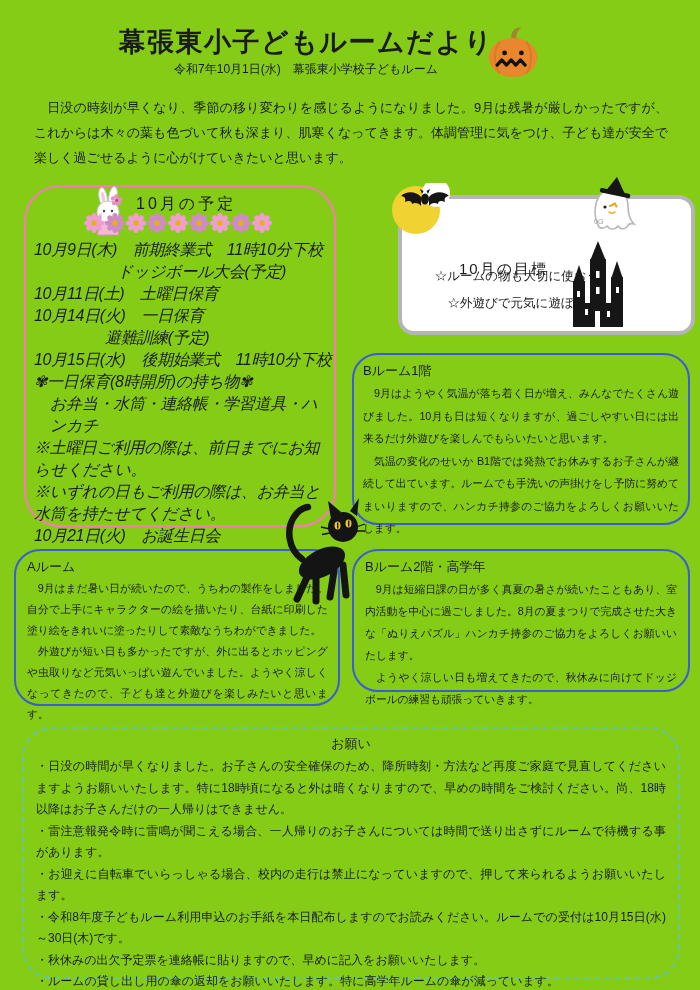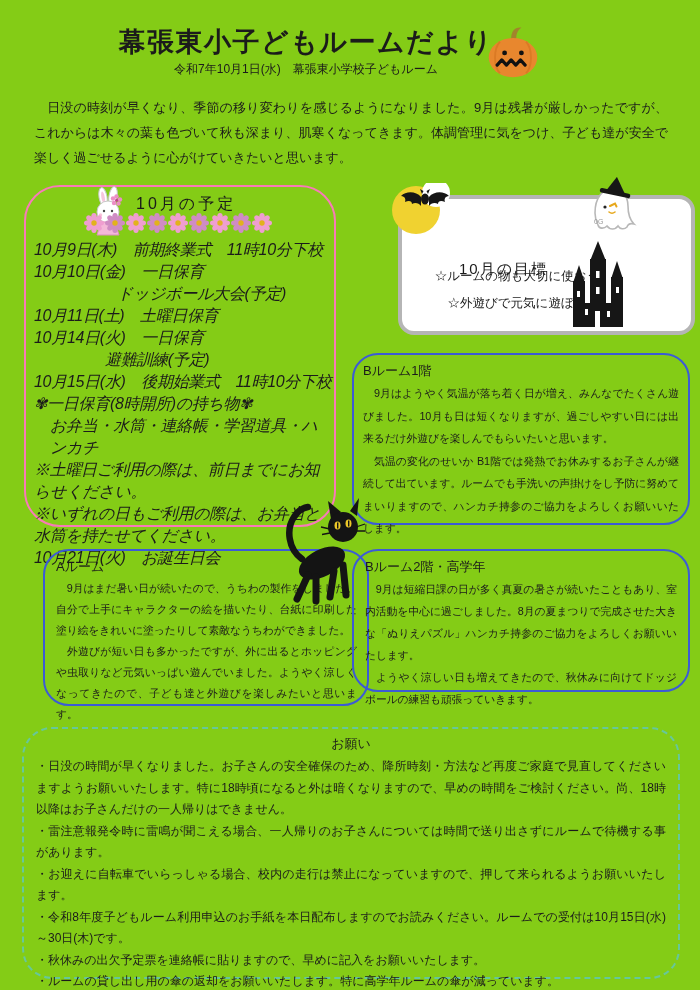--- a/index.html
+++ b/index.html
@@ -35,21 +35,21 @@
   .goals-title{position:absolute;left:57px;top:17px;font-size:15px;letter-spacing:2px;margin-top:44px;}
   .goals-lines{position:absolute;left:4px;top:64px;width:222px;text-align:center;
                font-size:12.5px;line-height:27px;}
   .moonbat{position:absolute;left:392px;top:183px;z-index:2;}
   .ghost{position:absolute;left:583px;top:177px;z-index:3;}
   .castle{position:absolute;left:571px;top:241px;z-index:2;}
 
   
   .box-blue{position:absolute;border:2px solid #3c5bd6;border-radius:26px;}
   .box-b1{left:352px;top:353px;width:334px;height:168px;}
-  .box-a {left:14px; top:549px;width:322px;height:153px;margin-left:29px;}
+  .box-a {left:14px; top:549px;width:322px;height:153px;}
   .box-b2{left:352px;top:549px;width:334px;height:139px;}
   .sec-title{font-size:13px;margin:0 0 2px 0;}
   .sec-body{font-size:10.8px;letter-spacing:-0.1px;text-align:justify;}
   .sec-inner{position:absolute;top:7px;}
   .box-b1 .sec-inner{left:9px;width:316px;}
   .box-b1 .sec-body{line-height:22.5px;}
   .box-a  .sec-inner{left:11px;width:301px;}
   .box-a  .sec-body{line-height:21px;}
   .box-b2 .sec-inner{left:11px;width:312px;}
   .box-b2 .sec-body{line-height:22px;}
@@ -148,21 +148,20 @@
         </svg>
       <svg class="f-b" width="22" height="20">
           <use href="#cosmos"></use>
         </svg>
       <svg class="f-a" width="22" height="20">
           <use href="#cosmos"></use>
         </svg>
     </div>
     <div class="sched-lines">
       <div class="sl">10月9日(木)　前期終業式　11時10分下校</div>
-      <div class="sl">10月10日(金)　一日保育</div>
       <div class="sl ind2a">ドッジボール大会(予定)</div>
       <div class="sl">10月11日(土)　土曜日保育</div>
       <div class="sl">10月14日(火)　一日保育</div>
       <div class="sl ind2b">避難訓練(予定)</div>
       <div class="sl">10月15日(水)　後期始業式　11時10分下校</div>
       <div class="sl">✾一日保育(8時開所)の持ち物✾</div>
       <div class="sl ind1">お弁当・水筒・連絡帳・学習道具・ハンカチ</div>
       <div class="sl">※土曜日ご利用の際は、前日までにお知らせください。</div>
       <div class="sl">※いずれの日もご利用の際は、お弁当と水筒を持たせてください。</div>
       <div class="sl">10月21日(火)　お誕生日会</div>

